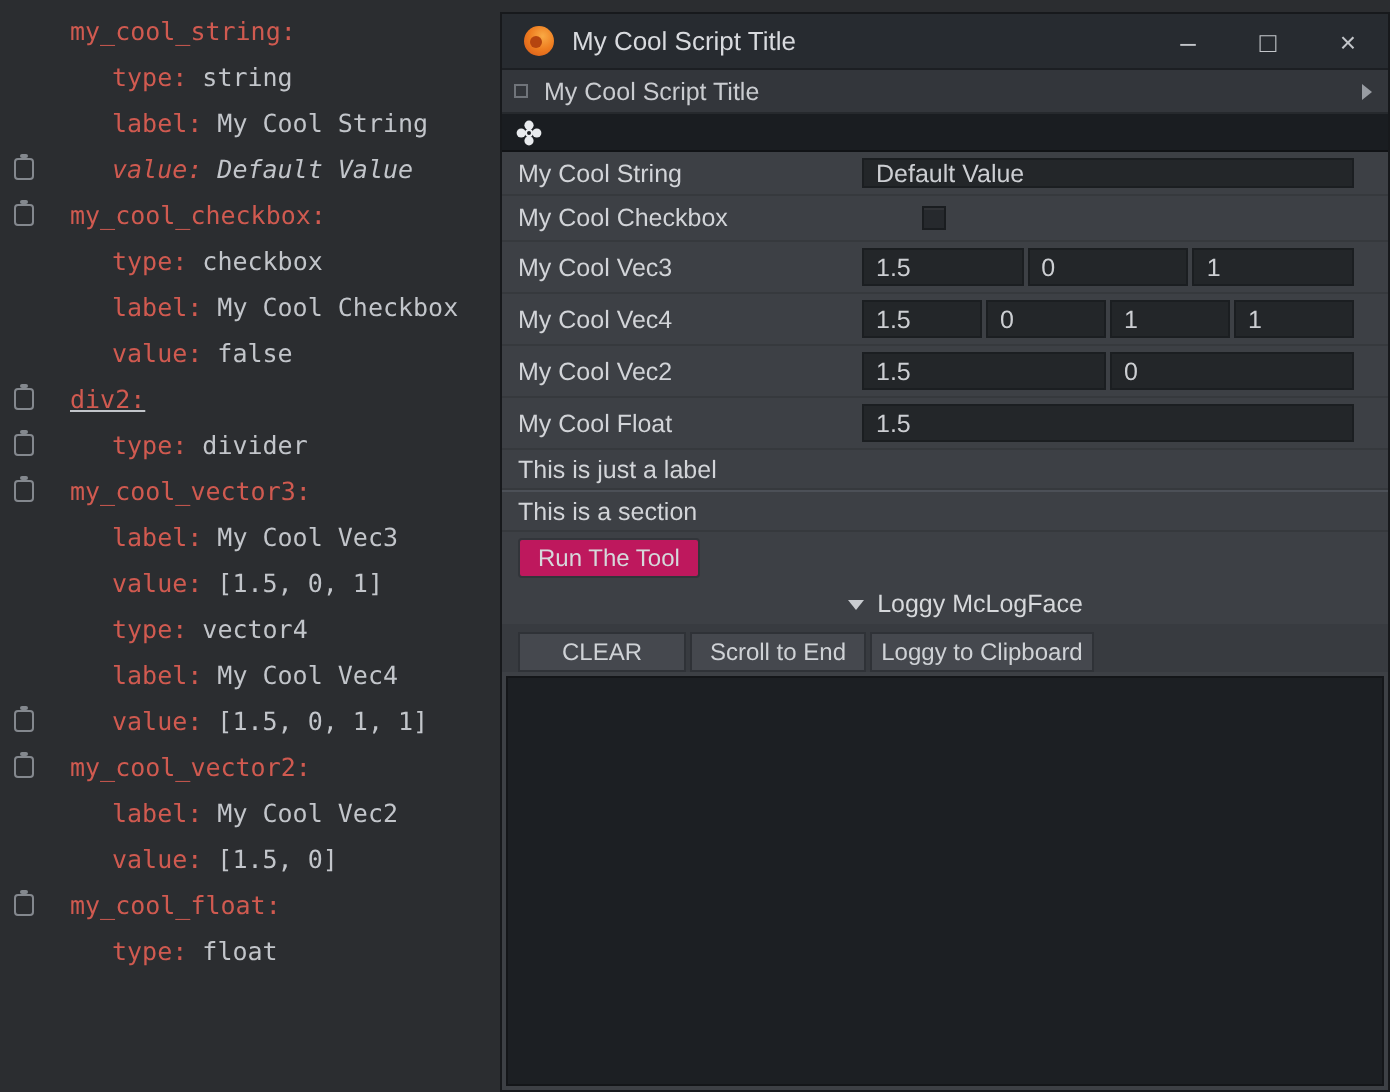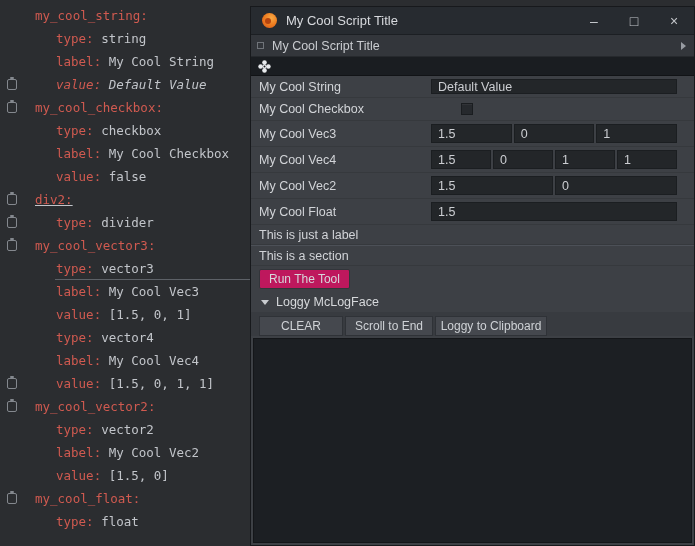--- a/index.html
+++ b/index.html
@@ -62,21 +62,21 @@
   .k-section { height:21px; border-top:1px solid #4c5057; }
   .cb { position:absolute; left:210px; top:50%; transform:translateY(-50%);
     width:12px; height:12px; background:#26292d; border:1px solid #1a1d20;
     box-shadow:inset 0 1px 0 rgba(255,255,255,0.05); }
 
   .runrow { height:26px; flex:none; display:flex; align-items:center; padding-left:8px; }
   .btn { height:20px; background:#be185d; border:1px solid #32353a; border-radius:2px;
     color:#d6d8db; font-size:12px; display:inline-flex; align-items:center; padding:0 9px; }
 
   .logheader { height:20px; flex:none; display:flex; align-items:center;
-    padding-left:10px; gap:7px; color:#d6d8db; }
+    padding-left:20px; gap:7px; color:#d6d8db;justify-content:center; }
   .tri { width:0; height:0; border-top:5px solid #c9ccd0;
     border-left:4px solid transparent; border-right:4px solid transparent; }
 
   .logbuttons { height:24px; flex:none; display:flex; align-items:flex-end;
     padding-left:8px; gap:2px; background:rgba(0,0,0,0.07); }
   .logbtn { height:20px; background:#45484e; border:1px solid #2f3237; color:#cfd2d6;
     display:flex; align-items:center; justify-content:center; font-size:12px; }
   .b0 { width:84px; } .b1 { width:88px;margin-top:48px; } .b2 { width:112px; }
 
   .logarea { flex:1; margin:2px; background:#1c1f23; border:1px solid #141619; }
@@ -91,28 +91,26 @@
       <div class="cl" style="padding-left: 56px;"><span class="yk">type:</span><span class="yv"> string</span></div>
       <div class="cl" style="padding-left: 56px;"><span class="yk">label:</span><span class="yv"> My Cool String</span></div>
       <div class="cl" style="padding-left: 56px; font-style: italic;"><span class="gicon"></span><span class="yk">value:</span><span class="yv"> Default Value</span></div>
       <div class="cl" style="padding-left: 35px;"><span class="gicon"></span><span class="yk">my_cool_checkbox:</span></div>
       <div class="cl" style="padding-left: 56px;"><span class="yk">type:</span><span class="yv"> checkbox</span></div>
       <div class="cl" style="padding-left: 56px;"><span class="yk">label:</span><span class="yv"> My Cool Checkbox</span></div>
       <div class="cl" style="padding-left: 56px;"><span class="yk">value:</span><span class="yv"> false</span></div>
       <div class="cl" style="padding-left: 35px; text-decoration: underline;"><span class="gicon"></span><span class="yk">div2:</span></div>
       <div class="cl" style="padding-left: 56px;"><span class="gicon"></span><span class="yk">type:</span><span class="yv"> divider</span></div>
       <div class="cl" style="padding-left: 35px;"><span class="gicon"></span><span class="yk">my_cool_vector3:</span></div>
-      <div class="cl caret" style="padding-left: 56px;"><span class="yk">type:</span><span class="yv"> vector3</span></div>
       <div class="cl" style="padding-left: 56px;"><span class="yk">label:</span><span class="yv"> My Cool Vec3</span></div>
       <div class="cl" style="padding-left: 56px;"><span class="yk">value:</span><span class="yv"> [1.5, 0, 1]</span></div>
       <div class="cl" style="padding-left: 56px;"><span class="yk">type:</span><span class="yv"> vector4</span></div>
       <div class="cl" style="padding-left: 56px;"><span class="yk">label:</span><span class="yv"> My Cool Vec4</span></div>
       <div class="cl" style="padding-left: 56px;"><span class="gicon"></span><span class="yk">value:</span><span class="yv"> [1.5, 0, 1, 1]</span></div>
       <div class="cl" style="padding-left: 35px;"><span class="gicon"></span><span class="yk">my_cool_vector2:</span></div>
-      <div class="cl" style="padding-left: 56px;"><span class="yk">type:</span><span class="yv"> vector2</span></div>
       <div class="cl" style="padding-left: 56px;"><span class="yk">label:</span><span class="yv"> My Cool Vec2</span></div>
       <div class="cl" style="padding-left: 56px;"><span class="yk">value:</span><span class="yv"> [1.5, 0]</span></div>
       <div class="cl" style="padding-left: 35px;"><span class="gicon"></span><span class="yk">my_cool_float:</span></div>
       <div class="cl" style="padding-left: 56px;"><span class="yk">type:</span><span class="yv"> float</span></div>
     </div>
 
   <div id="dialog">
 
     <div class="titlebar">
       <span class="appicon"></span>

